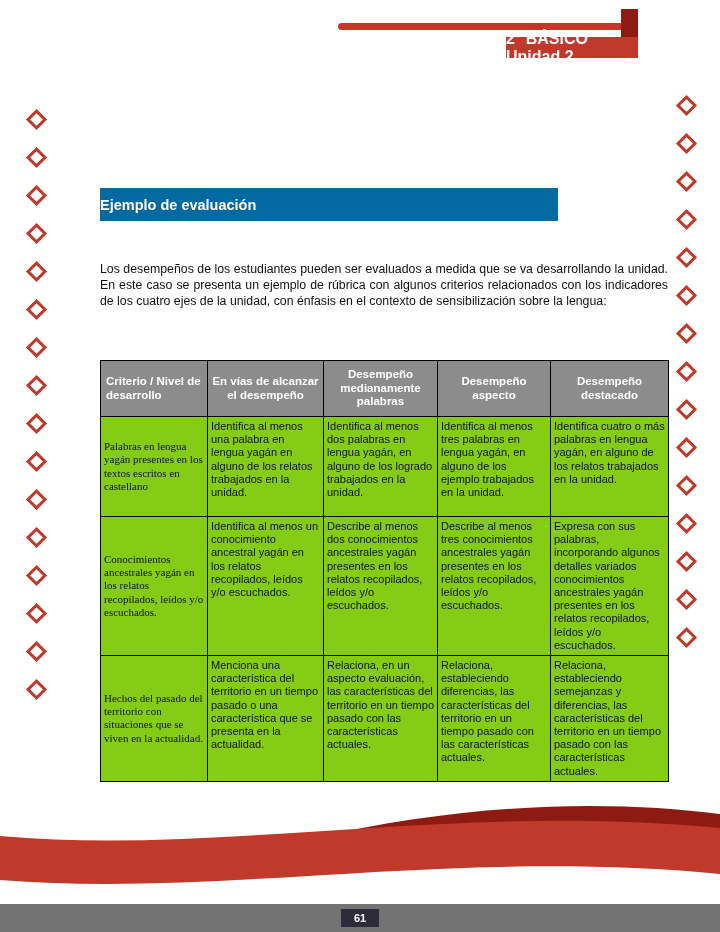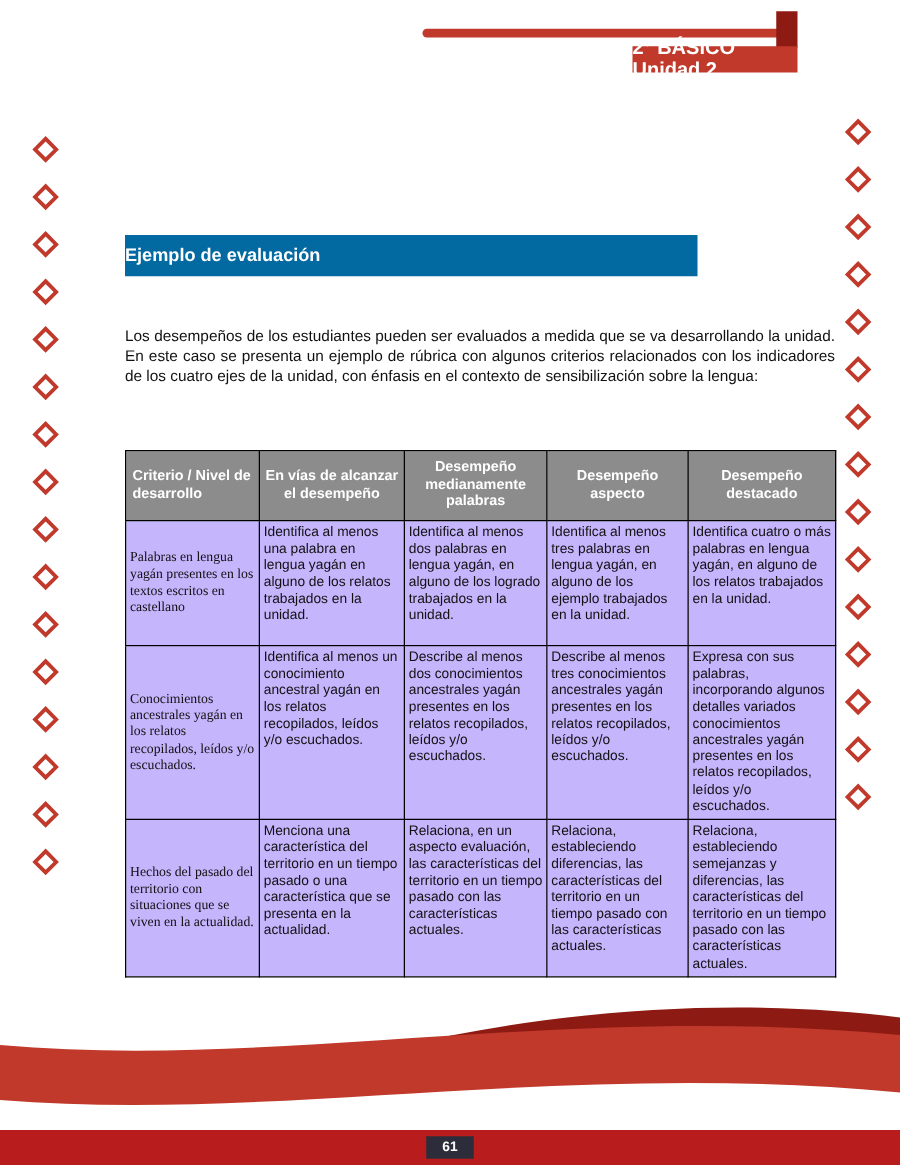--- a/index.html
+++ b/index.html
@@ -36,29 +36,29 @@
   .intro{position:absolute;top:249px;left:100px;width:568px;font-size:12.3px;
     line-height:16px;text-align:justify;}
 
   
   .rubric{position:absolute;top:318px;left:100px;margin-top:42px;}
   table{border-collapse:collapse;table-layout:fixed;width:568px;}
   th,td{border:1px solid #000;box-sizing:border-box;padding:3px 3px;}
   th{background:#8c8c8c;color:#fff;font-size:11.5px;line-height:13.5px;
     font-weight:bold;height:56px;vertical-align:middle;text-align:center;}
   th.first{text-align:left;padding-left:5px;}
-  td{font-size:11px;line-height:13.2px;vertical-align:top;text-align:left;background:#c4b5fd;}
+  td{font-size:11px;line-height:13.2px;vertical-align:top;text-align:left;background:#84cc16;}
   td.first{vertical-align:middle;font-family:Liberation Serif, serif;}
   tr.r1 td{height:100px;}
   tr.r2 td{height:120px;}
   tr.r3 td{height:112px;}
 
   
   .swoosh{position:absolute;left:0;bottom:28px;width:720px;height:110px;}
-  .bottom-bar{position:absolute;left:0;bottom:0;width:720px;height:28px;background:#b91c1c;
+  .bottom-bar{position:absolute;left:0;bottom:0;width:720px;height:28px;background:#737373;
     display:flex;align-items:center;justify-content:center;}
   .page-box{background:#2c2c3a;color:#fff;font-size:11px;font-weight:bold;
     padding:2px 13px;line-height:14px;}
 </style>
 </head>
 <body>
 
 <div class="top-line"></div>
 <div class="top-tab"></div>
 <div class="badge">2° BÁSICO Unidad 2</div>

